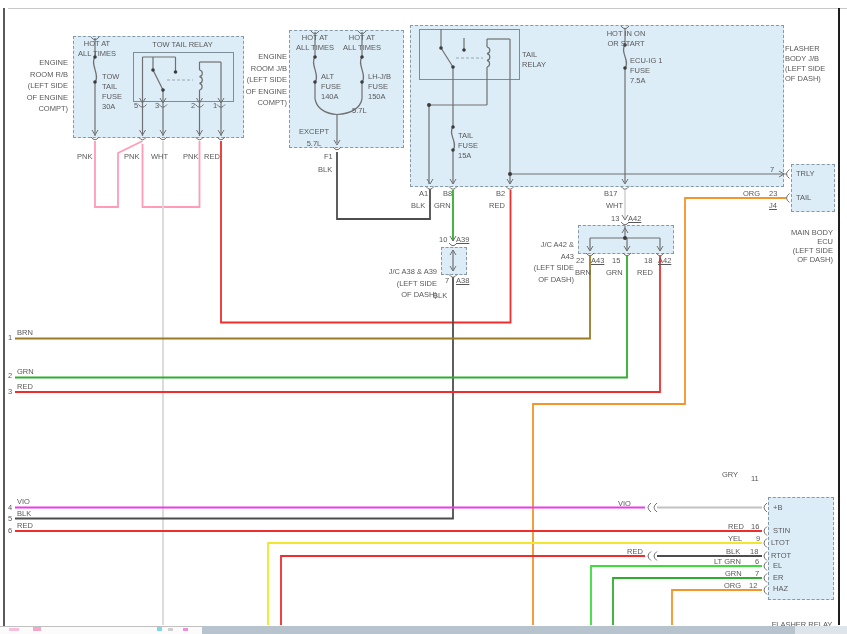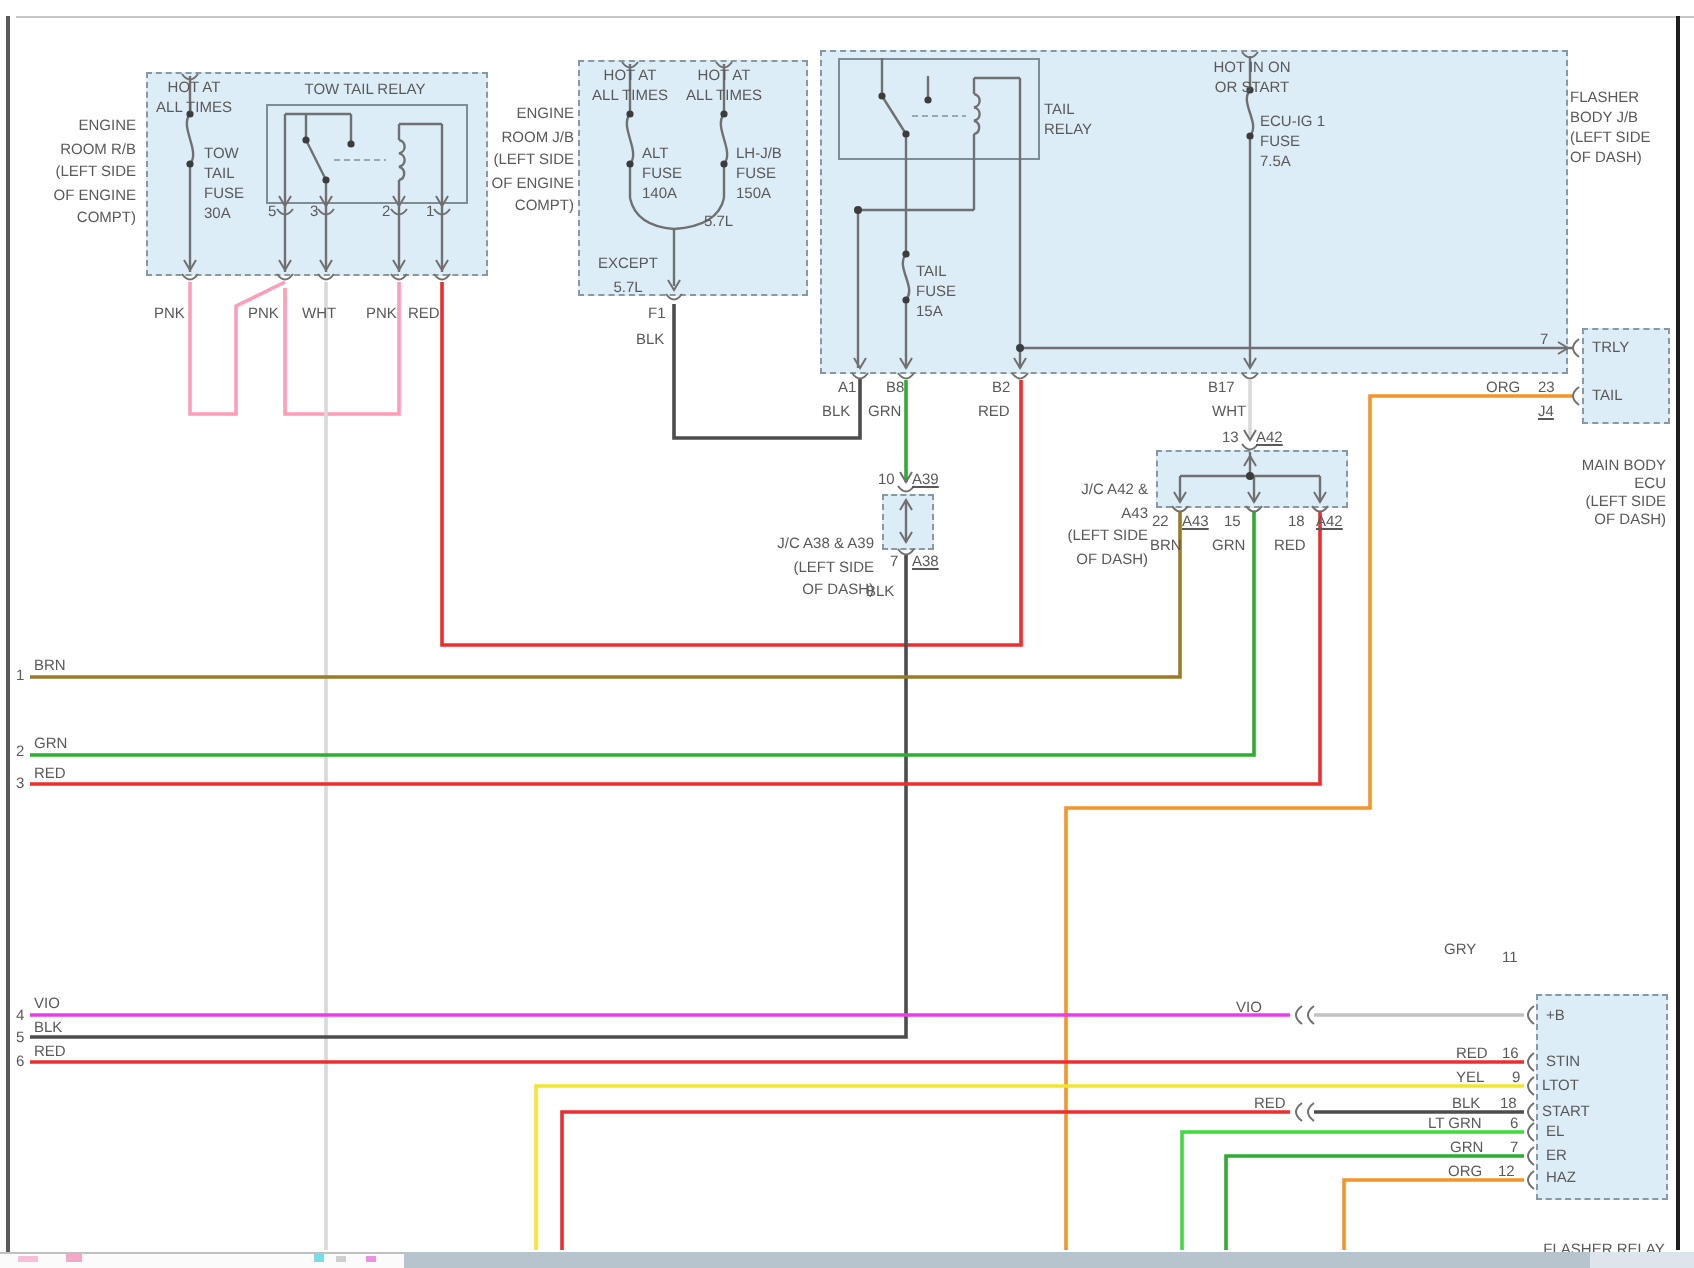--- a/index.html
+++ b/index.html
@@ -271,21 +271,21 @@
   <div class="lb" style="left:773px;top:503px">+B</div>
   <div class="lb" style="left:728px;top:522px">RED</div>
   <div class="lb" style="left:751px;top:522px">16</div>
   <div class="lb" style="left:773px;top:526px">STIN</div>
   <div class="lb" style="left:728px;top:534px">YEL</div>
   <div class="lb" style="left:756px;top:534px">9</div>
   <div class="lb" style="left:771px;top:538px">LTOT</div>
   <div class="lb" style="left:627px;top:547px">RED</div>
   <div class="lb" style="left:726px;top:547px">BLK</div>
   <div class="lb" style="left:750px;top:547px">18</div>
-  <div class="lb" style="left:771px;top:551px">START</div>
+  <div class="lb" style="left:771px;top:551px">RTOT</div>
   <div class="lb" style="left:714px;top:557px">LT GRN</div>
   <div class="lb" style="left:755px;top:557px">6</div>
   <div class="lb" style="left:773px;top:561px">EL</div>
   <div class="lb" style="left:725px;top:569px">GRN</div>
   <div class="lb" style="left:755px;top:569px">7</div>
   <div class="lb" style="left:773px;top:573px">ER</div>
   <div class="lb" style="left:724px;top:581px">ORG</div>
   <div class="lb" style="left:749px;top:581px">12</div>
   <div class="lb" style="left:773px;top:584px">HAZ</div>
   <div class="lb tc lh11" style="left:747px;top:599px;width:110px">

